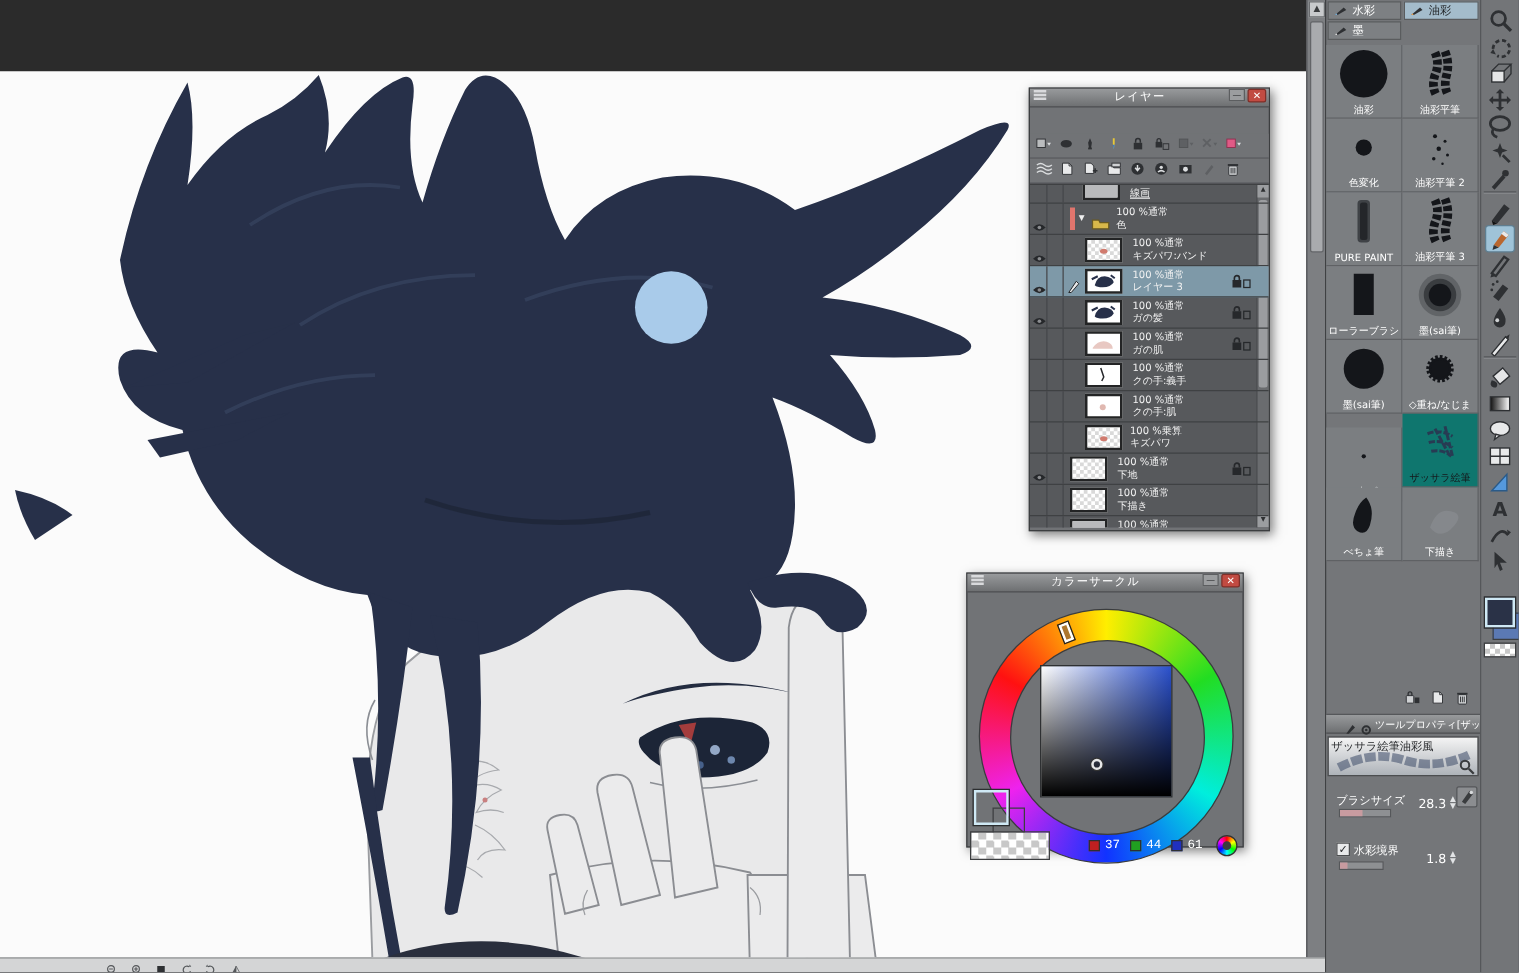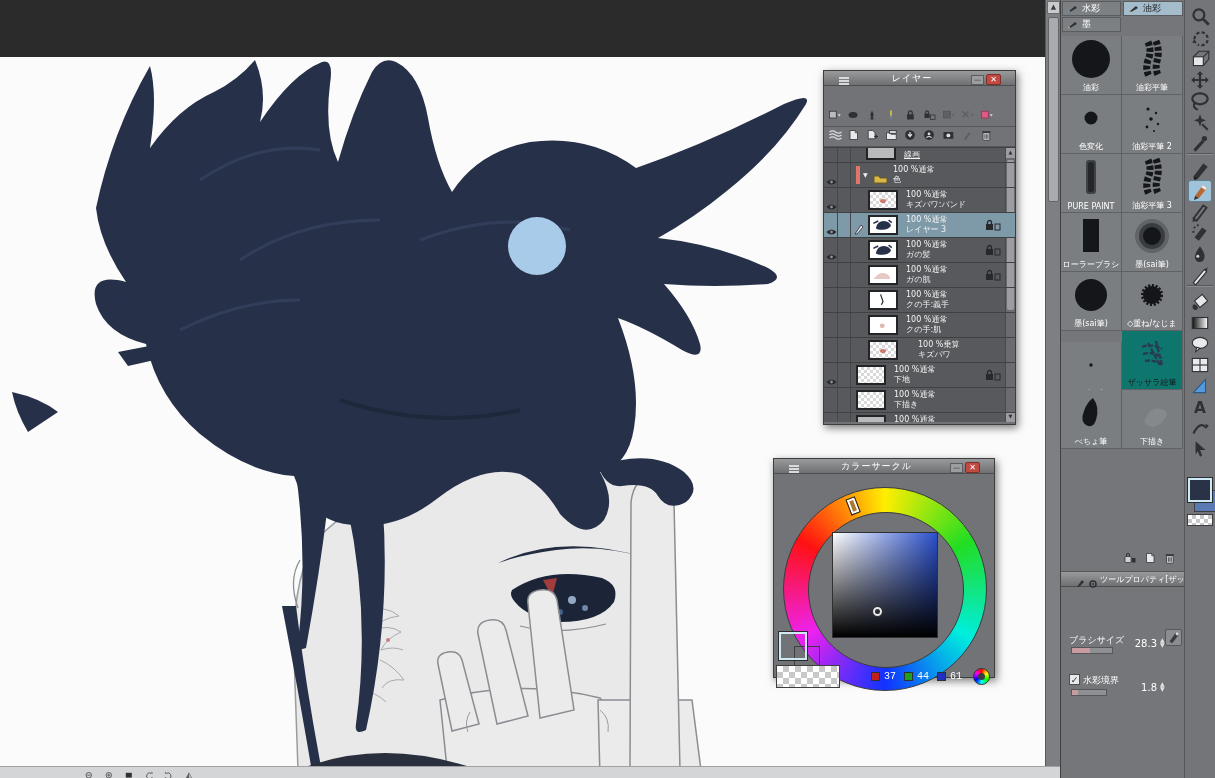--- a/index.html
+++ b/index.html
@@ -11,21 +11,21 @@
   #page{position:absolute;left:0;top:57px;width:1045px;height:709px;background:#fbfbfb;overflow:hidden;}
   #page svg{display:block;}
   #vscroll{position:absolute;left:1045px;top:0;width:15px;height:766px;background:#7d7f82;border-left:1px solid #55575a;}
   #vscroll .sbtn{position:absolute;left:1px;top:1px;width:13px;height:13px;background:#c8cacc;border:1px solid #6a6c6f;color:#3a3c3e;font-size:7px;line-height:11px;text-align:center;}
   #vscroll .thumb{position:absolute;left:2px;top:17px;width:11px;height:185px;background:#a9abae;border:1px solid #636568;border-radius:2px;}
   #bottom-bar{position:absolute;left:0;top:766px;width:1060px;height:12px;background:#d4d5d6;border-top:1px solid #9fa1a3;overflow:hidden;display:flex;align-items:flex-start;gap:8px;padding:1px 0 0 84px;}
   #bottom-bar .bicon{width:12px;height:12px;flex:0 0 auto;}
 
   
   .panel{position:absolute;background:#717376;border:1px solid #3c3e40;box-shadow:2px 3px 8px rgba(0,0,0,.5);}
-  .titlebar{height:15px;background:linear-gradient(#989a9c,#6e7072);display:flex;align-items:flex-end;padding:0 14px;border-bottom:1px solid #4c4e50;}
+  .titlebar{height:15px;background:linear-gradient(#989a9c,#6e7072);display:flex;align-items:flex-start;padding:0 2px;border-bottom:1px solid #4c4e50;}
   .titlebar .menu-ic{width:14px;height:9px;margin-left:1px;}
   .titlebar .menu-ic i{display:block;height:2px;background:#d9dadc;margin:1px 0;width:10px;}
   .titlebar .ttl{flex:1;text-align:center;font-size:9px;color:#fff;letter-spacing:1px;}
   .titlebar .minb{width:13px;height:10px;background:#9b9d9f;border:1px solid #5c5e60;color:#2e3032;font-size:7px;line-height:8px;text-align:center;margin-right:2px;}
   .titlebar .closeb{width:15px;height:11px;background:#c14b42;border:1px solid #7e2f29;color:#fff;font-size:8px;line-height:9px;text-align:center;border-radius:2px;}
 
   
   #layer-panel{left:823px;top:70px;width:193px;height:355px;}
   #blend-row{height:20px;background:#6e7073;display:flex;align-items:center;padding:0 4px;gap:4px;border-bottom:1px solid #55575a;}
   #blend-dd{width:70px;height:15px;background:linear-gradient(#909294,#76787b);border:1px solid #4c4e50;color:#fff;font-size:9px;display:flex;align-items:center;}
@@ -423,21 +423,21 @@
               </div>
             </div>
             <div class="txt" style="left:82px">100 %通常<br>クの手:肌</div>
           </div>
           <div class="lrow">
             <div class="g1"></div>
              <div class="g2"></div>
             <div class="thumbw" style="left:44px">
               <div class="lthumb checker-red"></div>
             </div>
-            <div class="txt" style="left:94px">100 %乗算<br>キズパワ</div>
+            <div class="txt" style="left:80px">100 %乗算<br>キズパワ</div>
           </div>
           <div class="lrow">
             <div class="g1">
               <span class="eye"><svg viewBox="0 0 12 8" width="11" height="8">
                   <path d="M0.5,4 Q6,-1.5 11.5,4 Q6,9.5 0.5,4 Z" fill="#26282b"></path>
                   <circle cx="6" cy="4" r="1.6" fill="#8a8c8f"></circle>
                 </svg></span>
             </div>
              <div class="g2"></div>
             <div class="thumbw" style="left:32px">
@@ -672,20 +672,31 @@
         <div class="menu-ic" style="width:10px;"><i style="width:7px"></i><i style="width:7px"></i></div>
         <span style="width:11px;height:11px;"><svg viewBox="0 0 11 11">
               <path d="M2,9 L7,2 L9,4 L4,9 Z" fill="#2e3033"></path>
             </svg></span>
         <span style="width:10px;height:10px;"><svg viewBox="0 0 10 10">
               <circle cx="5" cy="5" r="3" fill="none" stroke="#2e3033" stroke-width="1.6"></circle>
               <circle cx="5" cy="5" r="1" fill="#2e3033"></circle>
             </svg></span>
         <span class="ttl">ツールプロパティ[ザッサラ絵</span>
       </div>
+      <div id="tp-name">
+        <span class="nm">ザッサラ絵筆油彩風</span>
+        <svg width="121" height="32" viewBox="0 0 121 32" style="position:absolute;left:0;top:0;">
+          <path d="M8,24 Q35,10 60,18 Q85,26 112,14" stroke="#3c4a68" stroke-width="7" fill="none" opacity="0.55" stroke-dasharray="9,2"></path>
+          <path d="M12,26 Q40,14 66,21 Q90,27 110,18" stroke="#2b3ble" stroke-width="3" fill="none" opacity="0.35"></path>
+        </svg>
+        <span id="tp-mag"><svg viewBox="0 0 13 13">
+              <circle cx="5" cy="5" r="3.4" fill="none" stroke="#3a3c3e" stroke-width="1.6"></circle>
+              <line x1="8" y1="8" x2="12" y2="12" stroke="#3a3c3e" stroke-width="1.8"></line>
+            </svg></span>
+      </div>
 
       <div class="prow" style="top:62px;height:28px;">
         <span class="lbl">ブラシサイズ</span>
         <span class="minislider" style="width:42px;">
             <i style="width:45%"></i>
           </span>
         <span class="val">28.3</span>
         <span class="spin">
             <span>▲</span>
             <span>▼</span>

